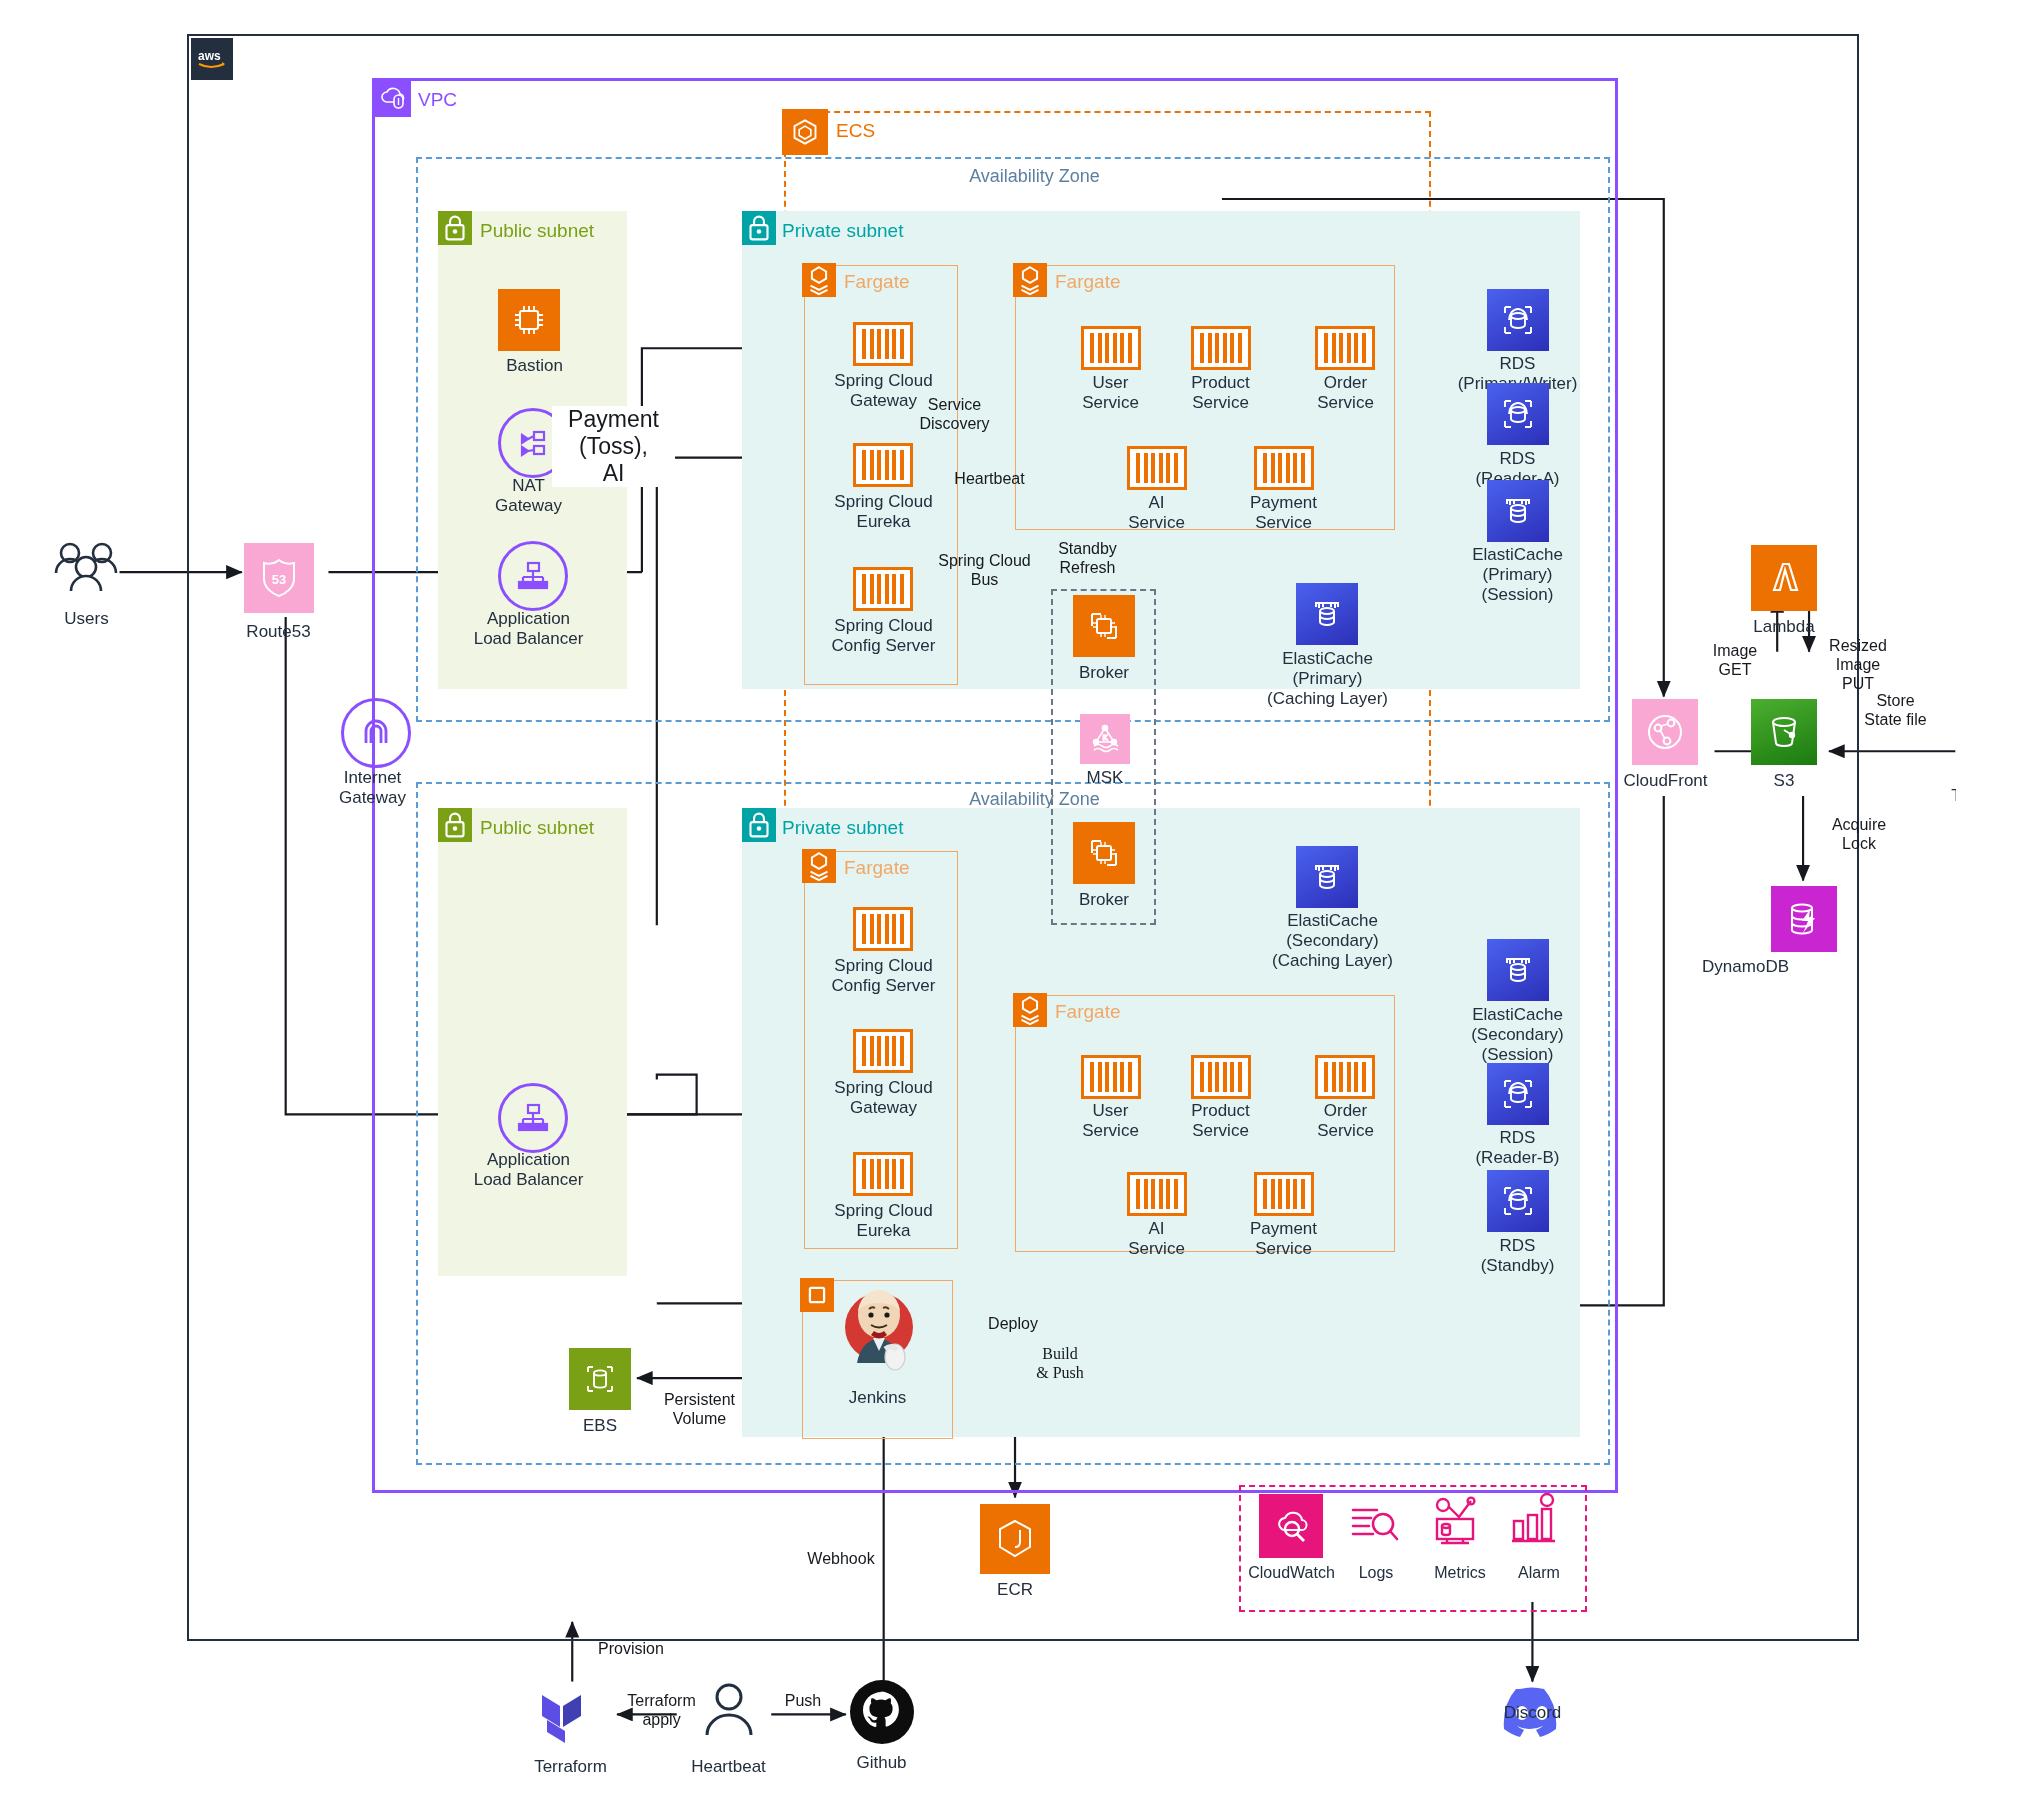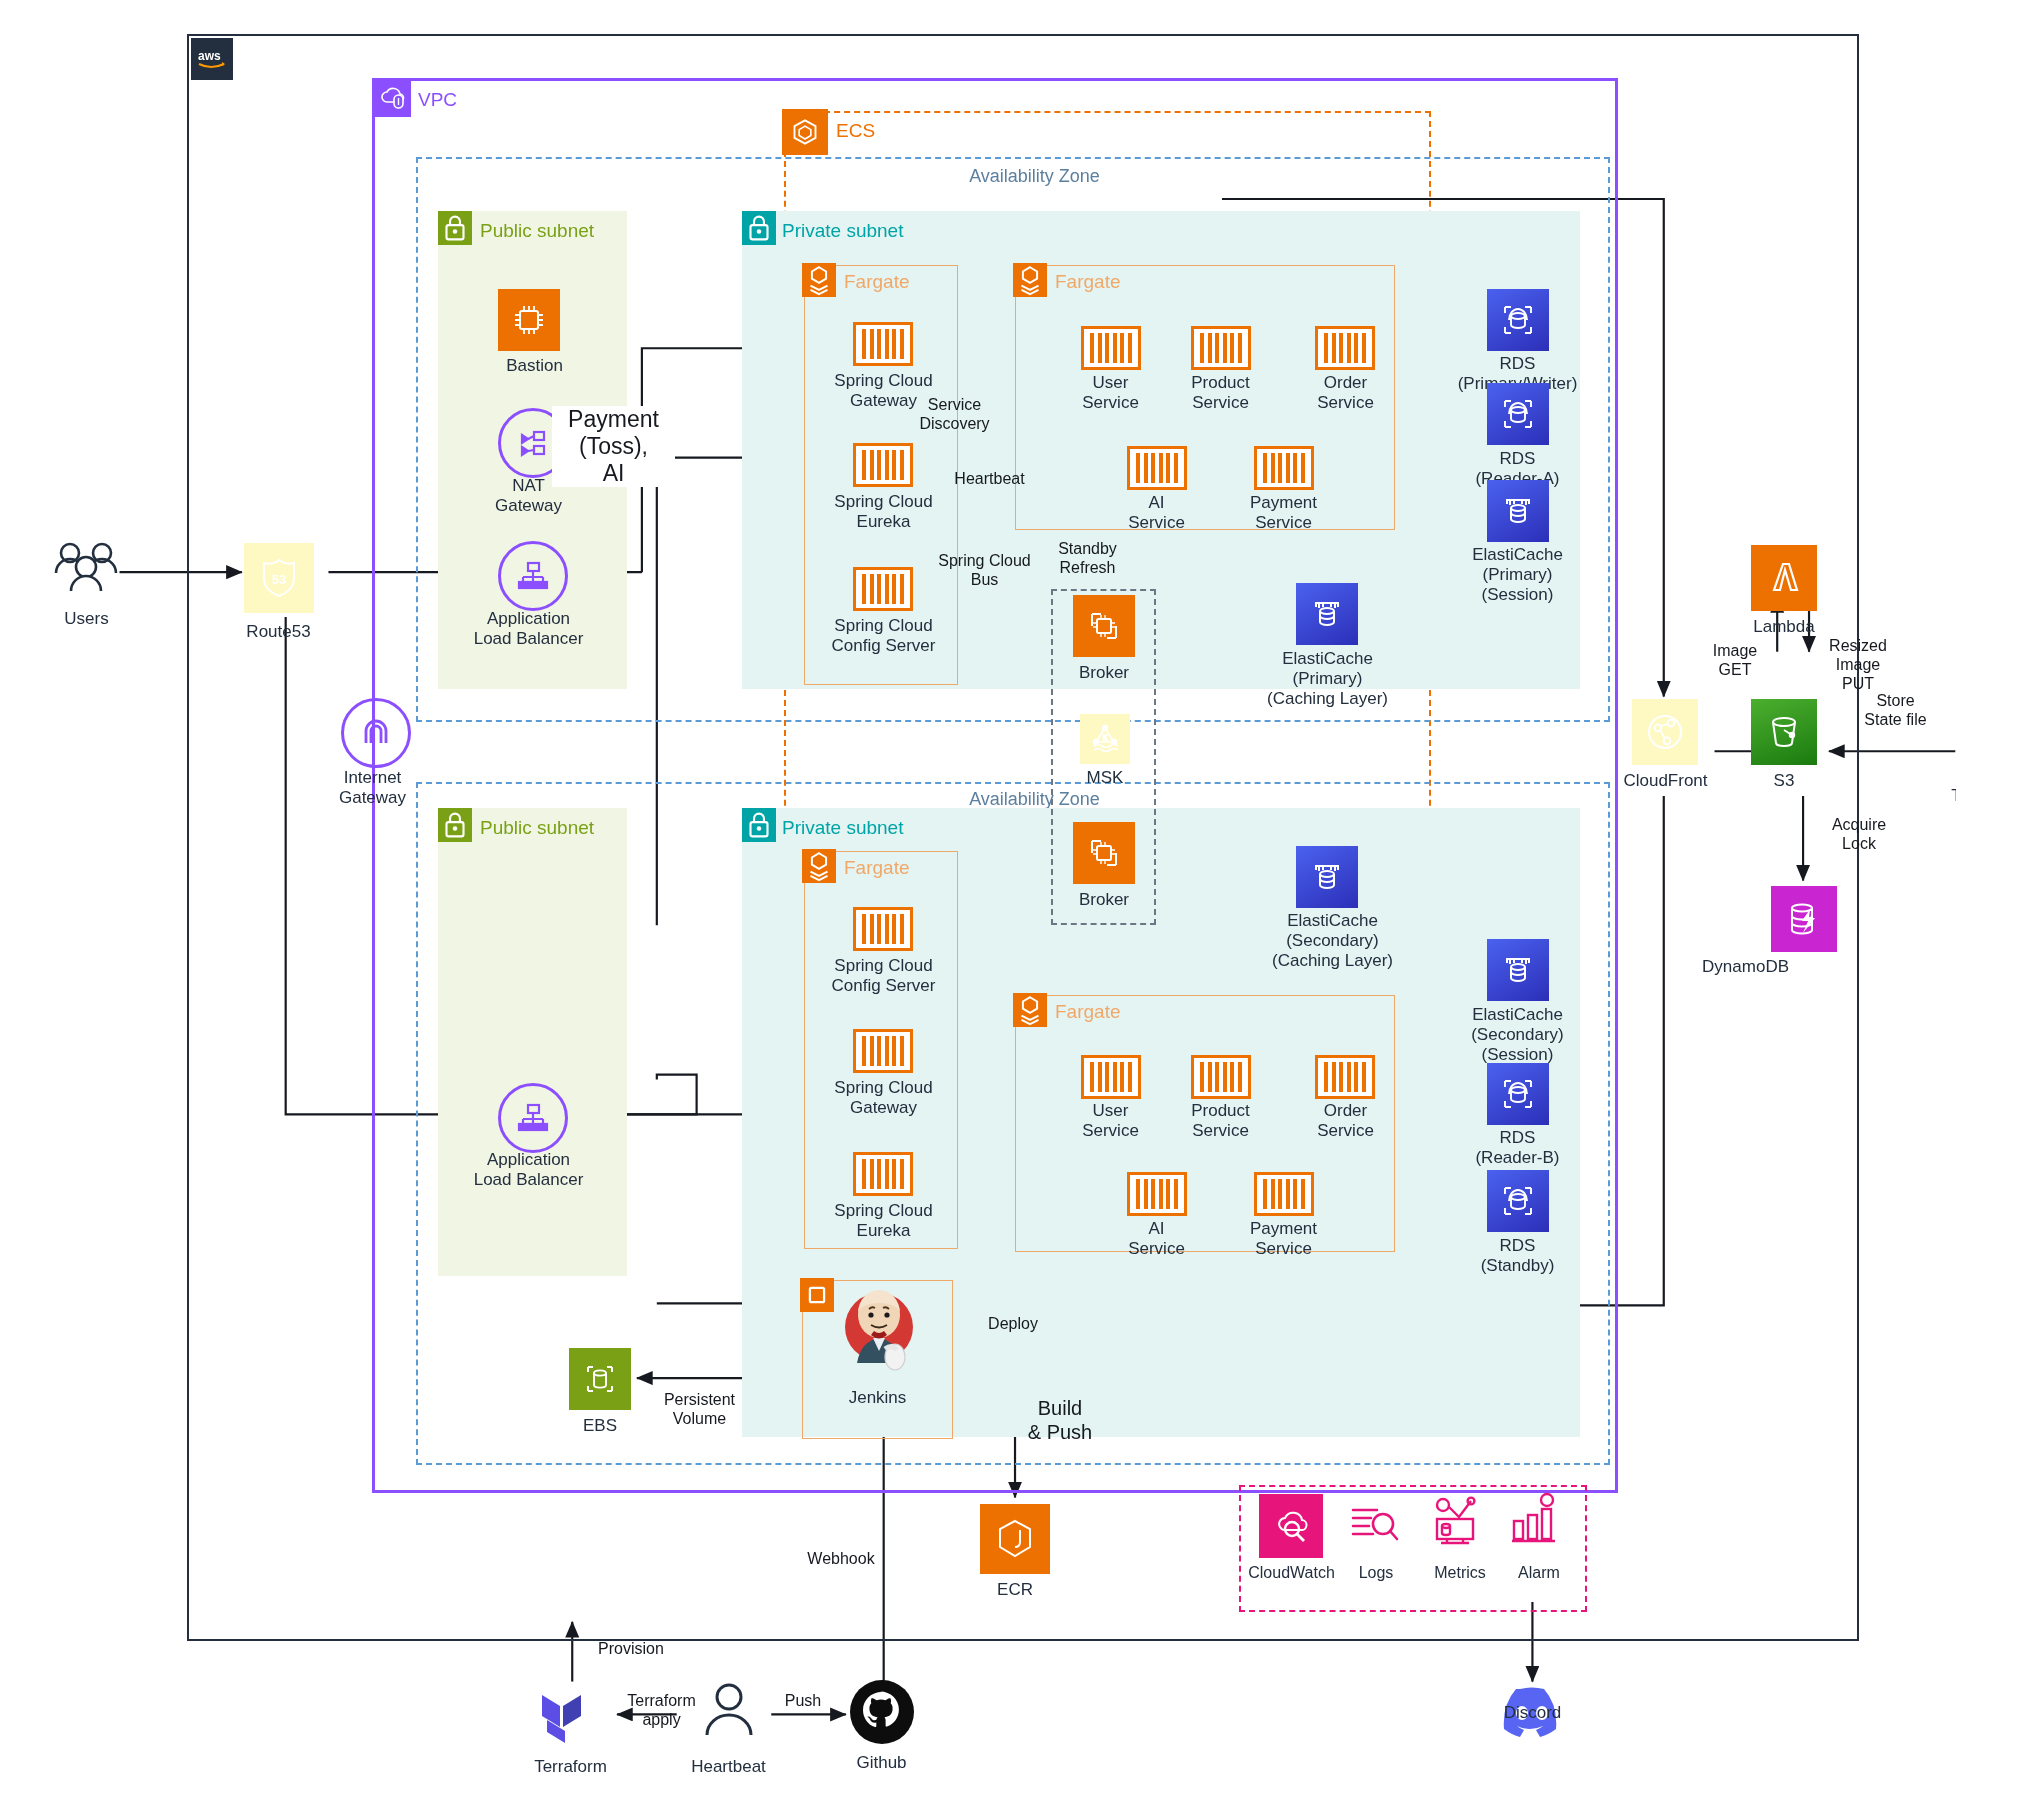--- a/index.html
+++ b/index.html
@@ -32,21 +32,21 @@
   .fargate-tab{position:absolute;background:#ed7100;width:34px;height:34px;}
   .dash-orange{border:2.2px dashed #6b7785;}
   .dash-pink{border:2.2px dashed #e7157b;}
   .jenkins-frame{border:1.6px solid #f0a868;}
   .svcgrp-frame{border:1.6px solid #f0a868;}
 
   
   .ico{position:absolute;display:flex;align-items:center;justify-content:center;}
   .sq{width:58px;height:58px;}
   .sq-orange{background:#ed7100;}
-  .sq-purple{background:#fef9c3;text-align:right;}
+  .sq-purple{background:#f9a8d4;text-align:right;}
   .sq-green{background:#7aa116;}
   .sq-s3{background:linear-gradient(160deg,#4caf2f,#1b7a0f);}
   .sq-blue{background:linear-gradient(150deg,#4a62ef,#2c2fb8);}
   .sq-pink{background:#e7157b;}
   .circ-purple{width:62px;height:62px;border:3px solid #8c4fff;border-radius:50%;
                display:flex;align-items:center;justify-content:center;}
 
   
   .container-ico{width:60px;height:44px;border:3.4px solid #ed7100;background:#fff;
                  display:flex;align-items:center;justify-content:space-evenly;padding:0 3px;box-sizing:border-box;}
@@ -886,21 +886,21 @@
   <div class="elbl nobg" style="left:1813px;top:637px;width:90px;font-size:16px;">Resized
 Image
 PUT</div>
   <div class="elbl nobg" style="left:1841px;top:692px;width:109px;font-size:16px;">Store
 State file</div>
   <div class="elbl nobg" style="left:1809px;top:816px;width:100px;font-size:16px;">Acquire
 Lock</div>
   <div class="elbl nobg" style="left:645px;top:1391px;width:109px;font-size:16px;">Persistent
 Volume</div>
   <div class="elbl nobg" style="left:970px;top:1315px;width:86px;font-size:16px;">Deploy</div>
-  <div class="elbl nobg" style="left:1017px;top:1397px;width:86px;font-size:20px;">Build
+  <div class="elbl nobg" style="left:1017px;top:1345px;width:86px;font-size:16px;font-family:Liberation Serif, serif;">Build
 &amp; Push</div>
   <div class="elbl nobg" style="left:796px;top:1550px;width:90px;font-size:16px;">Webhook</div>
   <div class="elbl nobg" style="left:581px;top:1640px;width:100px;font-size:16px;">Provision</div>
   <div class="elbl nobg" style="left:607px;top:1692px;width:109px;font-size:16px;">Terraform
 apply</div>
   <div class="elbl nobg" style="left:768px;top:1692px;width:70px;font-size:16px;">Push</div>
 
 </div>
 
 

